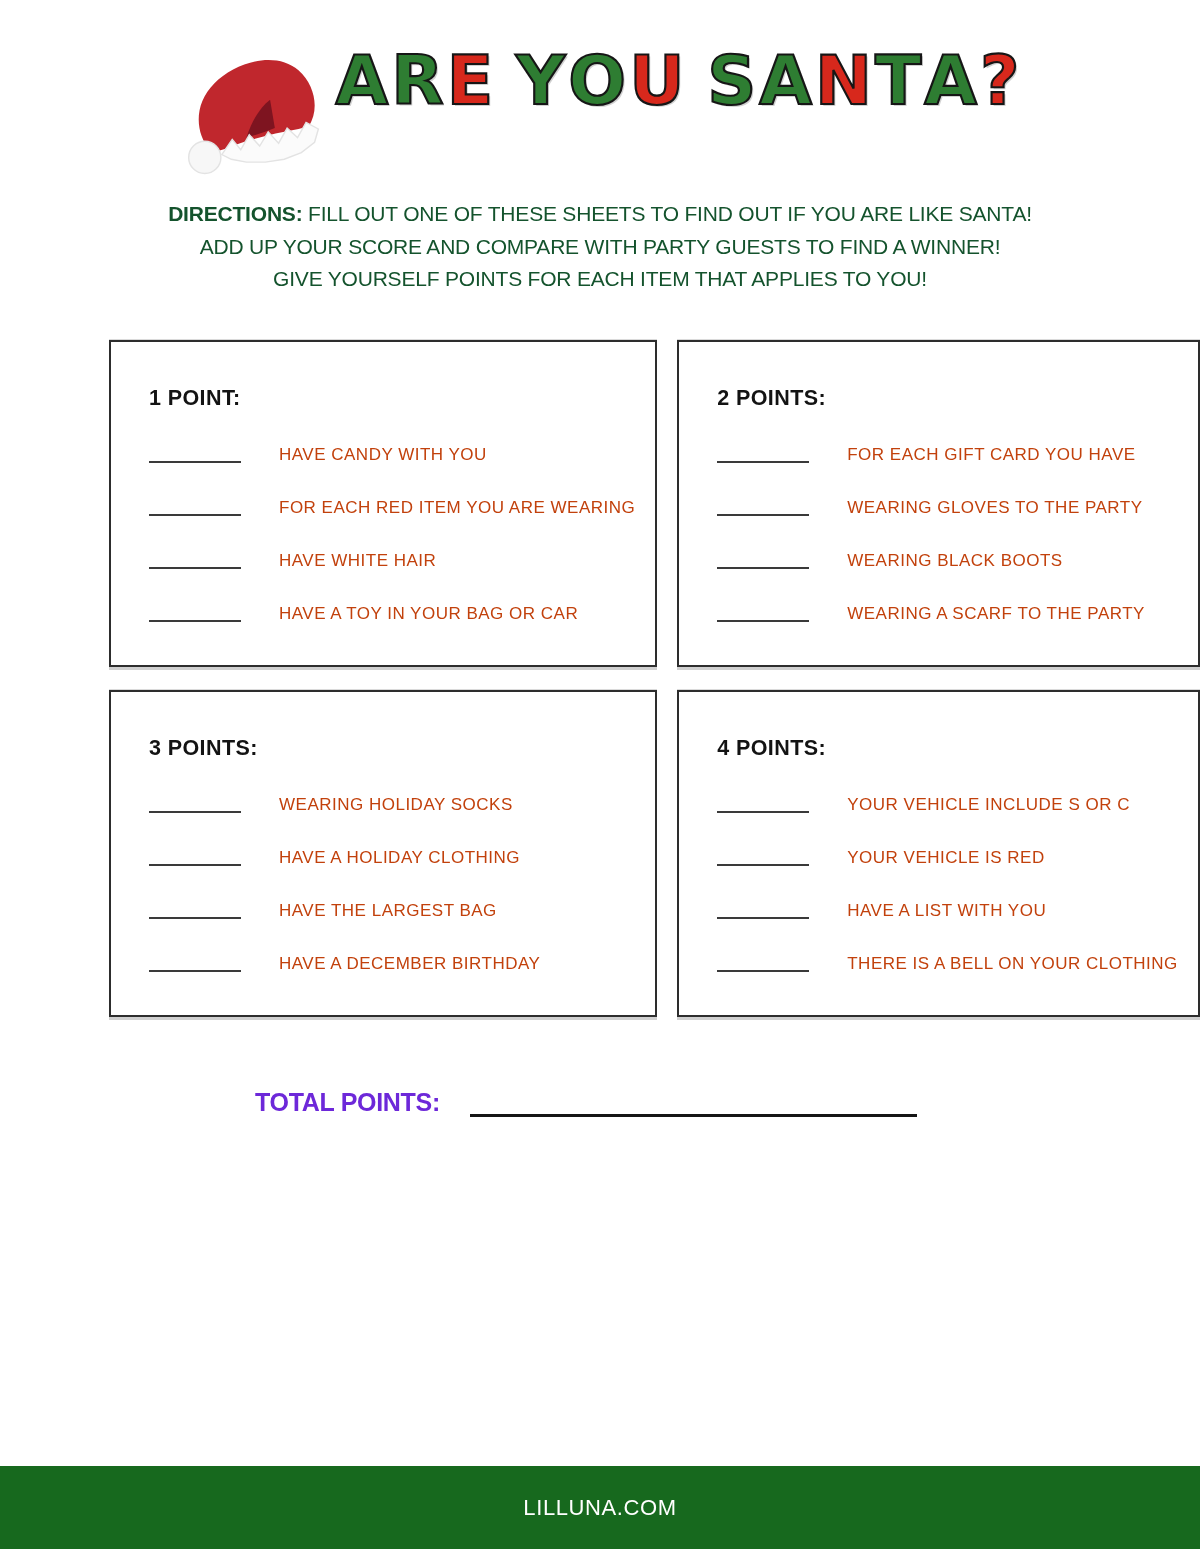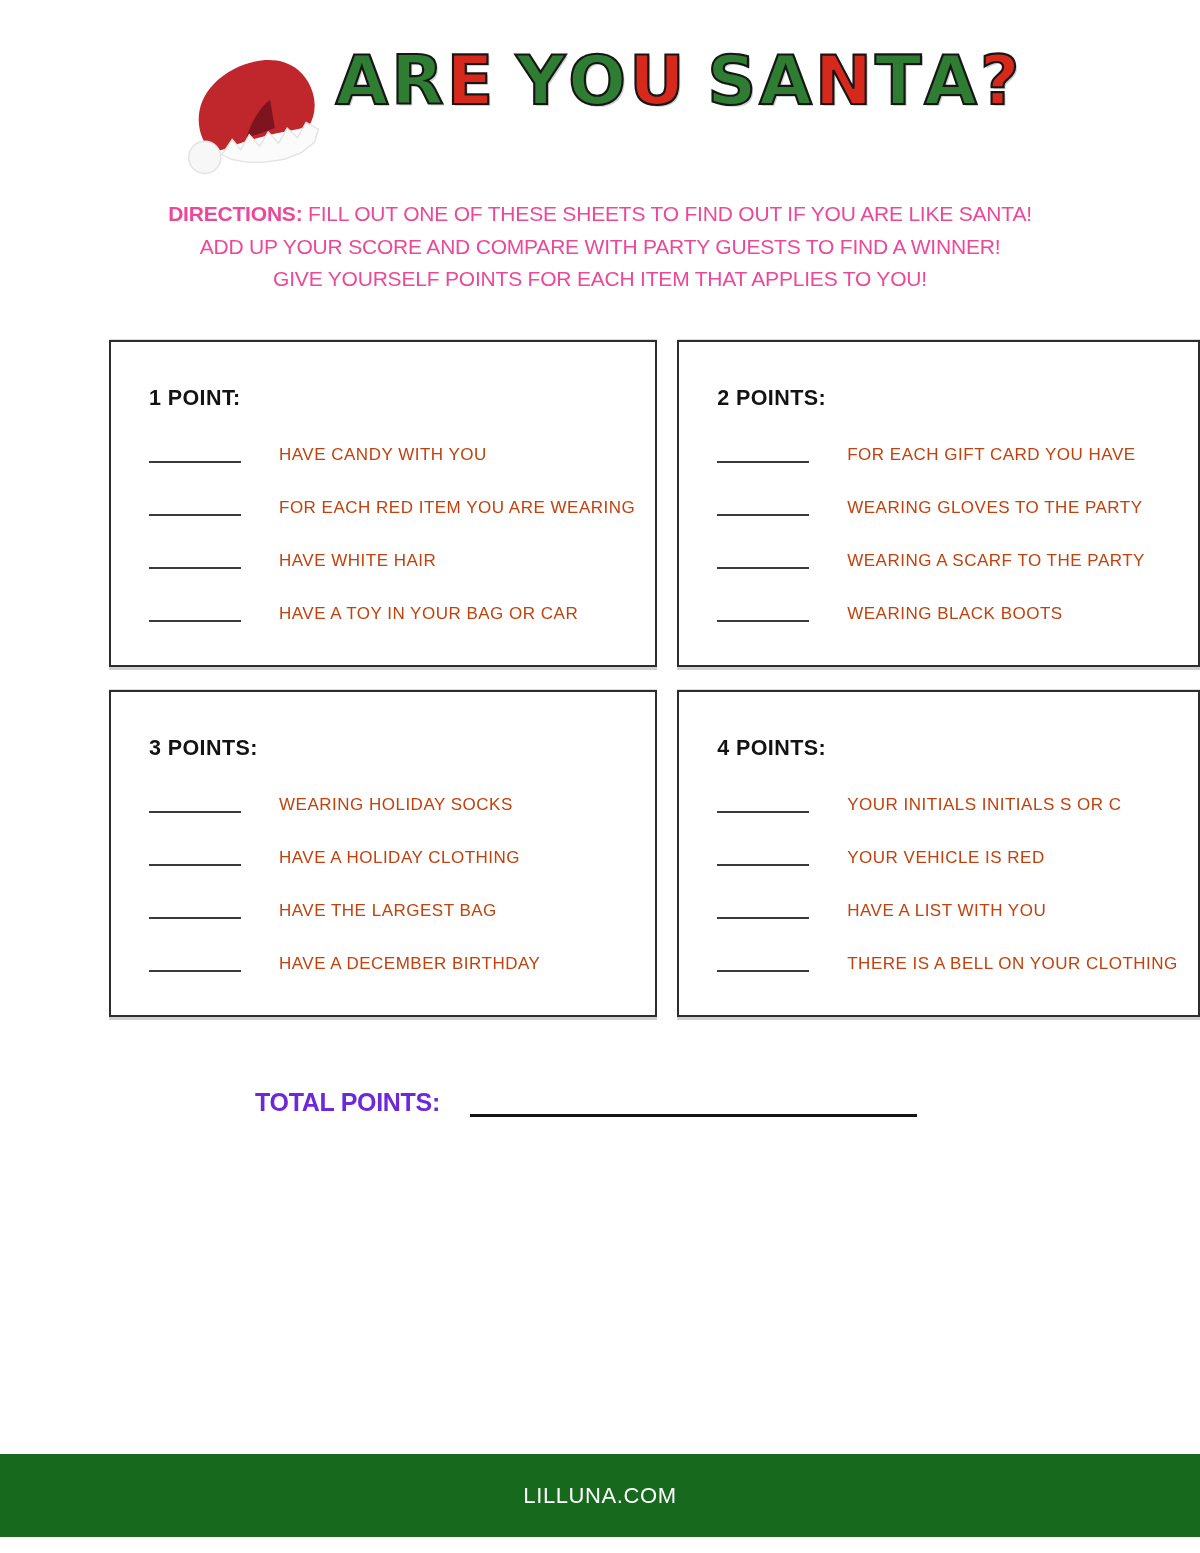--- a/index.html
+++ b/index.html
@@ -26,21 +26,21 @@
     display: flex; align-items: flex-end;
     margin-top: -14px;
   }
   .letter { display: inline-block; }
   .sp { display: inline-block; width: 20px; }
 
   
   .directions {
     text-align: center; margin-top: 16px;
     font-size: 21px; line-height: 1.55;
-    color: #ec4899; letter-spacing: -0.2px;
+    color: #14532d; letter-spacing: -0.2px;
   }
   .directions p { margin: 0; }
   .directions strong { font-weight: bold; }
 
   
   .boxes-grid {
     width: 1058px; margin: 44px 0 0 62px;
     display: grid; grid-template-columns: 1fr 1fr;
     column-gap: 20px; row-gap: 23px; padding-left: 47px;
   }
@@ -63,21 +63,21 @@
     letter-spacing: 0.5px; line-height: 1; white-space: nowrap;
   }
 
   
   .total-row { display: flex; align-items: flex-end; margin-top: 68px; margin-left: 255px; height: 32px; }
   .total-label { font-size: 25px; font-weight: bold; color: #6d28d9; letter-spacing: -0.3px; }
   .total-blank { width: 447px; height: 22px; margin-left: 30px; border-bottom: 3px solid #151515; }
 
   
   .footer {
-    position: absolute; left: 0; right: 0; bottom: 16px; height: 83px;
+    position: absolute; left: 0; right: 0; bottom: 4px; height: 83px;
     display: flex; align-items: center; justify-content: center;
   }
   .footer-text { font-size: 22px; letter-spacing: 0.6px; font-weight: normal; }
 </style>
 </head>
 <body>
 
 <div class="page">
 
   <div class="title-row">
@@ -140,26 +140,26 @@
           <div class="item-row">
             <span class="blank"></span>
             <span class="item-label">FOR EACH GIFT CARD YOU HAVE</span>
           </div>
           <div class="item-row">
             <span class="blank"></span>
             <span class="item-label">WEARING GLOVES TO THE PARTY</span>
           </div>
           <div class="item-row">
             <span class="blank"></span>
+            <span class="item-label">WEARING BLACK BOOTS</span>
+          </div>
+          <div class="item-row">
+            <span class="blank"></span>
             <span class="item-label">WEARING A SCARF TO THE PARTY</span>
           </div>
-          <div class="item-row">
-            <span class="blank"></span>
-            <span class="item-label">WEARING BLACK BOOTS</span>
-          </div>
         </div>
     </div>
 
     <div class="box">
       <h2 class="box-heading">3 POINTS:</h2>
       <div>
           <div class="item-row">
             <span class="blank"></span>
             <span class="item-label">WEARING HOLIDAY SOCKS</span>
           </div>
@@ -176,21 +176,21 @@
             <span class="item-label">HAVE A DECEMBER BIRTHDAY</span>
           </div>
         </div>
     </div>
 
     <div class="box">
       <h2 class="box-heading">4 POINTS:</h2>
       <div>
           <div class="item-row">
             <span class="blank"></span>
-            <span class="item-label">YOUR INITIALS INITIALS S OR C</span>
+            <span class="item-label">YOUR VEHICLE INCLUDE S OR C</span>
           </div>
           <div class="item-row">
             <span class="blank"></span>
             <span class="item-label">YOUR VEHICLE IS RED</span>
           </div>
           <div class="item-row">
             <span class="blank"></span>
             <span class="item-label">HAVE A LIST WITH YOU</span>
           </div>
           <div class="item-row">

